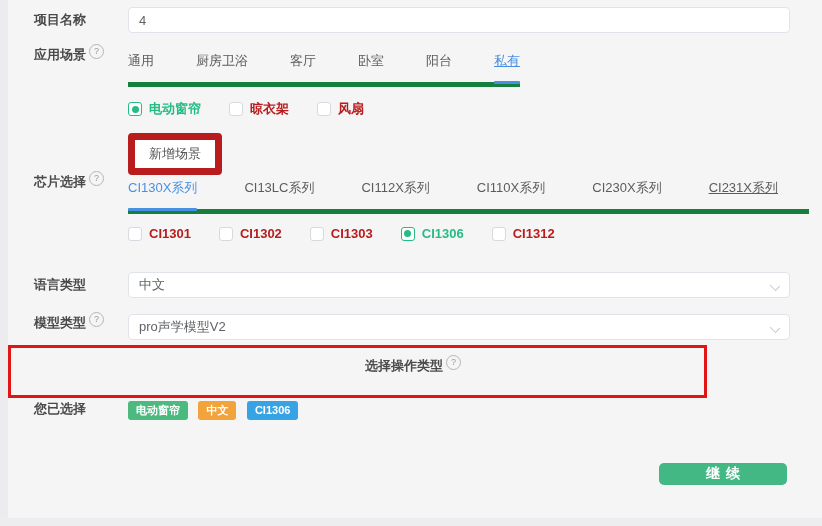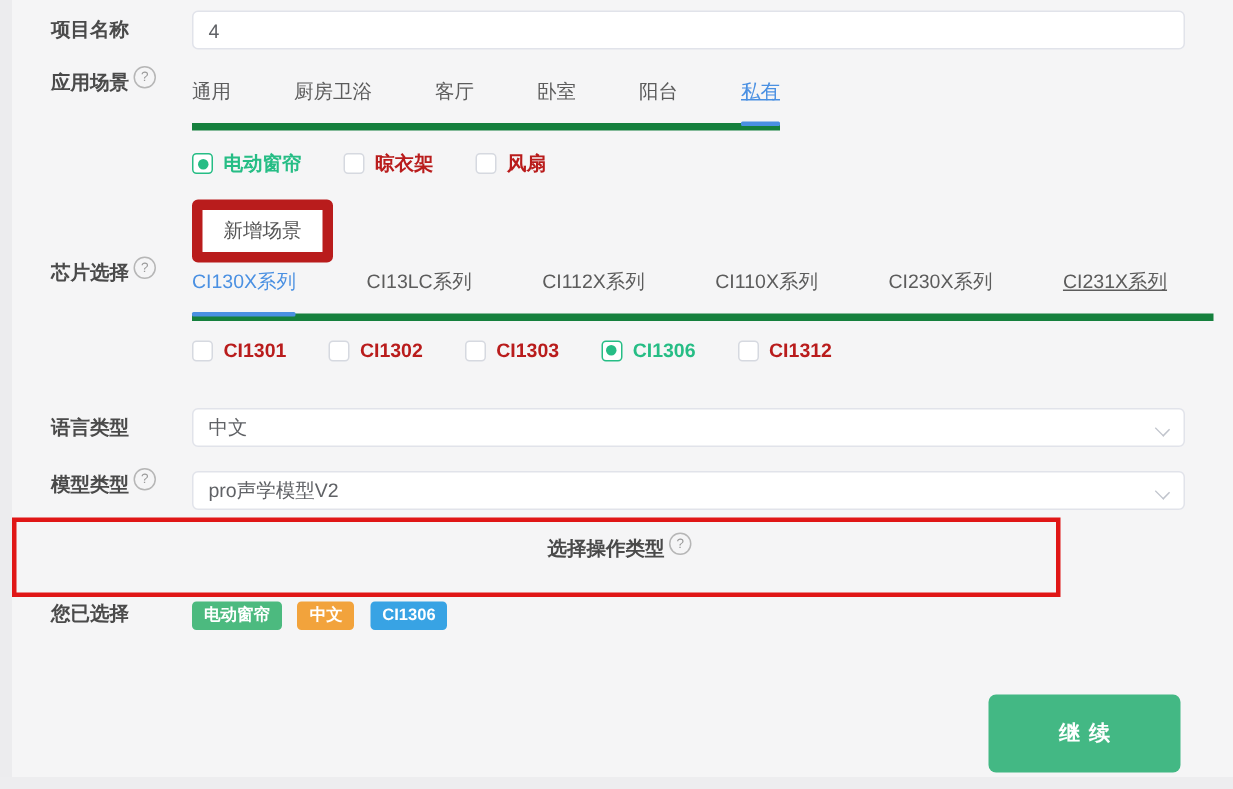--- a/index.html
+++ b/index.html
@@ -68,21 +68,21 @@
     font-size:13px;color:#555;padding:5px 14px;cursor:pointer;
   }
 
   
   .tag{
     display:inline-block;color:#fff;font-size:11px;font-weight:bold;
     padding:4px 8px;border-radius:3px;margin-right:6px;line-height:1;
   }
 
   .primary-button{
-    position:absolute;left:659px;top:463px;width:128px;height:52px;
+    position:absolute;left:659px;top:463px;width:128px;height:22px;
     background:#43b884;color:#fff;border:none;border-radius:5px;
     font-size:14px;font-weight:bold;letter-spacing:6px;text-indent:6px;
     cursor:pointer;font-family:inherit;
   }
 
   .red-annotation{
     position:absolute;left:8px;top:345px;width:699px;height:53px;
     border:3px solid #e01616;box-sizing:border-box;pointer-events:none;
   }
 

